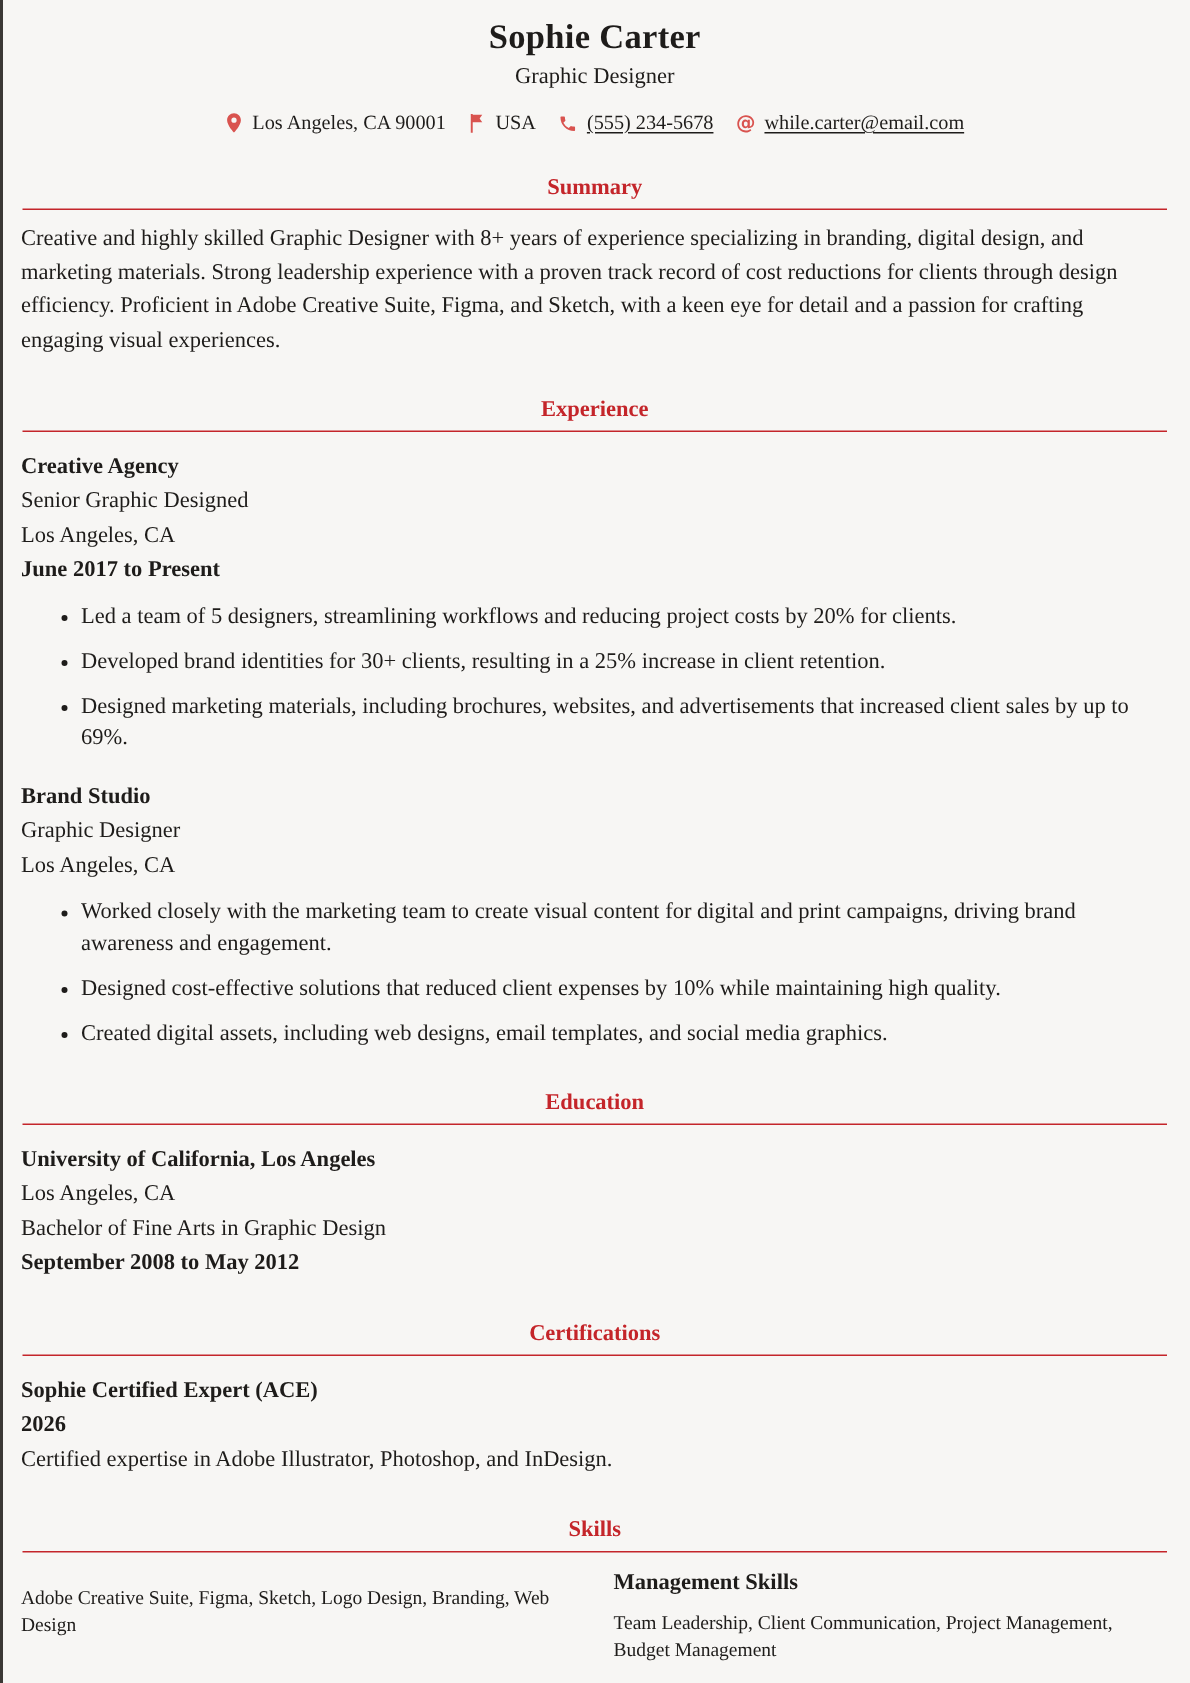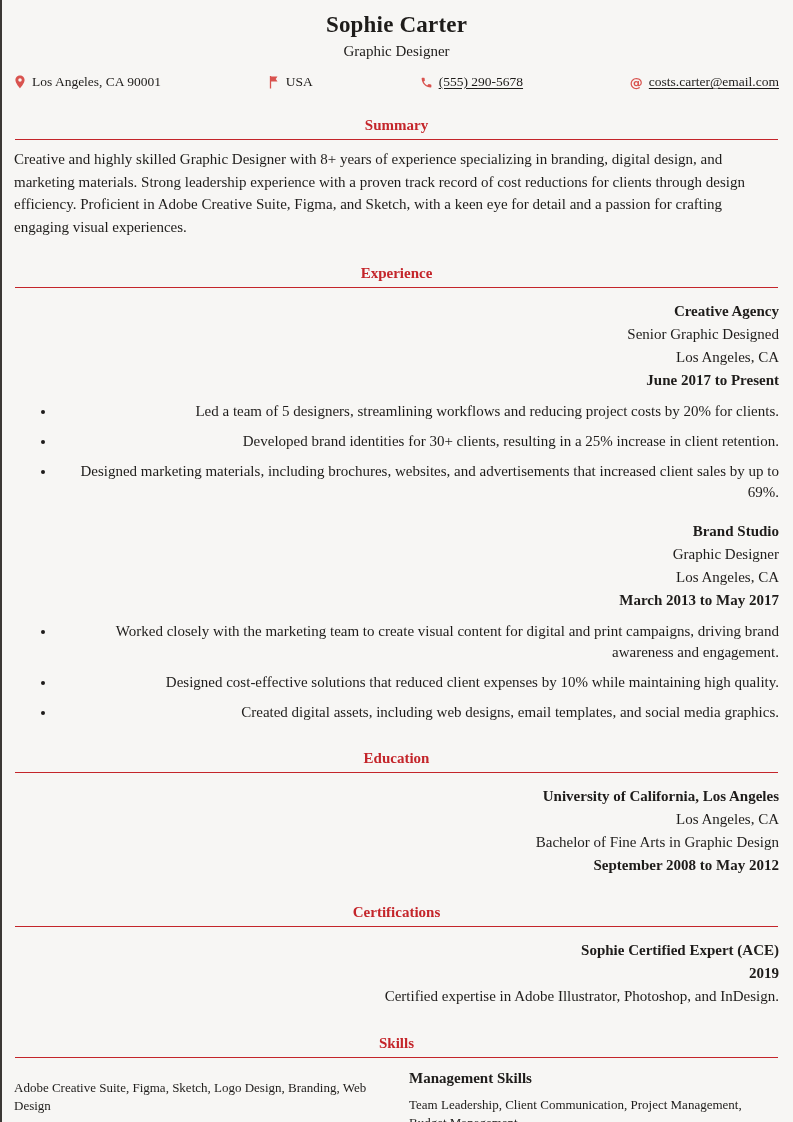--- a/index.html
+++ b/index.html
@@ -30,21 +30,21 @@
     font-weight: 700;
     letter-spacing: 0.2px;
   }
   .hdr .subtitle {
     margin-top: 5px;
     font-size: 15px;
   }
   .contact {
     margin-top: 14px;
     display: flex;
-    justify-content: space-between;
+    justify-content: center;
     align-items: center;
     gap: 15px;
     font-size: 13.5px;
   }
   .citem {
     display: inline-flex;
     align-items: center;
     gap: 6px;
     white-space: nowrap;
   }
@@ -77,21 +77,21 @@
     border: none;
     border-top: 1.5px solid #c4252a;
     margin: 5px 1px 0 1px;
   }
   p.body-text {
     margin: 8px 0 0 0;
     font-size: 15px;
     line-height: 22.5px;
   }
   
-  .entry { margin-top: 12px; text-align: right; }
+  .entry { margin-top: 12px; }
   .entry .line {
     margin: 0;
     font-size: 15px;
     line-height: 23px;
   }
   .entry .bold { font-weight: 700; }
   ul.bullets {
     margin: 9px 0 0 0;
     padding: 0 0 0 27px;
     list-style: none;
@@ -160,26 +160,26 @@
         </span>
         <span>USA</span>
       </span>
 
       <span class="citem">
         <span class="ic">
           <svg width="13" height="13" viewBox="0 0 24 24" fill="currentColor">
             <path d="M6.62 10.79a15.05 15.05 0 0 0 6.59 6.59l2.2-2.2a1 1 0 0 1 1.02-.24c1.12.37 2.33.57 3.57.57a1 1 0 0 1 1 1V20a1 1 0 0 1-1 1C10.61 21 3 13.39 3 4a1 1 0 0 1 1-1h3.5a1 1 0 0 1 1 1c0 1.25.2 2.45.57 3.57a1 1 0 0 1-.25 1.02l-2.2 2.2z"></path>
           </svg>
         </span>
-        <a class="clink" href="#">(555) 290-5678</a>
+        <a class="clink" href="#">(555) 234-5678</a>
       </span>
 
       <span class="citem">
         <span class="at">@</span>
-        <a class="clink" href="#">costs.carter@email.com</a>
+        <a class="clink" href="#">while.carter@email.com</a>
       </span>
     </div>
   </header>
 
   <section>
     <h2 class="sec">Summary</h2>
     <hr class="rule">
     <p class="body-text">Creative and highly skilled Graphic Designer with 8+ years of experience specializing in branding, digital design, and marketing materials. Strong leadership experience with a proven track record of cost reductions for clients through design efficiency. Proficient in Adobe Creative Suite, Figma, and Sketch, with a keen eye for detail and a passion for crafting engaging visual experiences.</p>
   </section>
 
@@ -196,21 +196,20 @@
         <li>Led a team of 5 designers, streamlining workflows and reducing project costs by 20% for clients.</li>
         <li>Developed brand identities for 30+ clients, resulting in a 25% increase in client retention.</li>
         <li>Designed marketing materials, including brochures, websites, and advertisements that increased client sales by up to 69%.</li>
       </ul>
     </div>
 
     <div class="entry" style="margin-top:17px">
       <p class="line bold">Brand Studio</p>
       <p class="line">Graphic Designer</p>
       <p class="line">Los Angeles, CA</p>
-      <p class="line bold">March 2013 to May 2017</p>
       <ul class="bullets">
         <li>Worked closely with the marketing team to create visual content for digital and print campaigns, driving brand awareness and engagement.</li>
         <li>Designed cost-effective solutions that reduced client expenses by 10% while maintaining high quality.</li>
         <li>Created digital assets, including web designs, email templates, and social media graphics.</li>
       </ul>
     </div>
   </section>
 
   <section>
     <h2 class="sec">Education</h2>
@@ -221,21 +220,21 @@
       <p class="line">Bachelor of Fine Arts in Graphic Design</p>
       <p class="line bold">September 2008 to May 2012</p>
     </div>
   </section>
 
   <section>
     <h2 class="sec">Certifications</h2>
     <hr class="rule">
     <div class="entry">
       <p class="line bold">Sophie Certified Expert (ACE)</p>
-      <p class="line bold">2019</p>
+      <p class="line bold">2026</p>
       <p class="line cert-desc">Certified expertise in Adobe Illustrator, Photoshop, and InDesign.</p>
     </div>
   </section>
 
   <section>
     <h2 class="sec">Skills</h2>
     <hr class="rule">
     <div class="skills-grid">
       <div class="skill-col">
         <p>Adobe Creative Suite, Figma, Sketch, Logo Design, Branding, Web Design</p>

